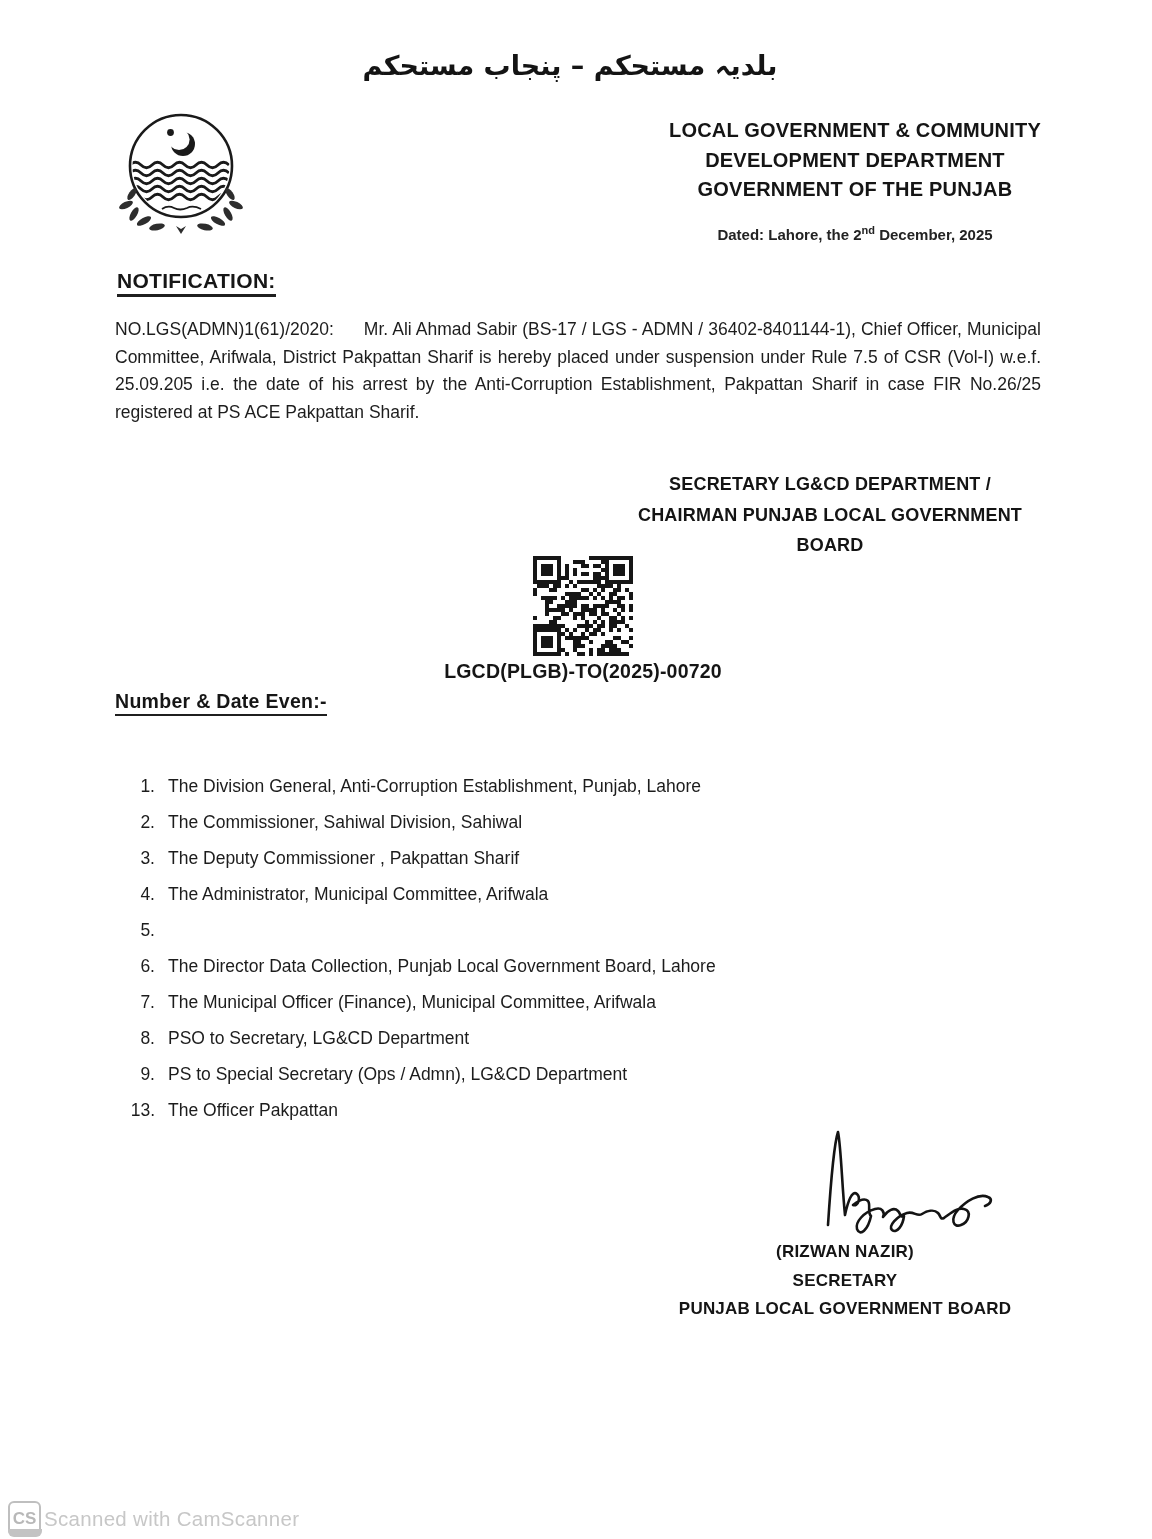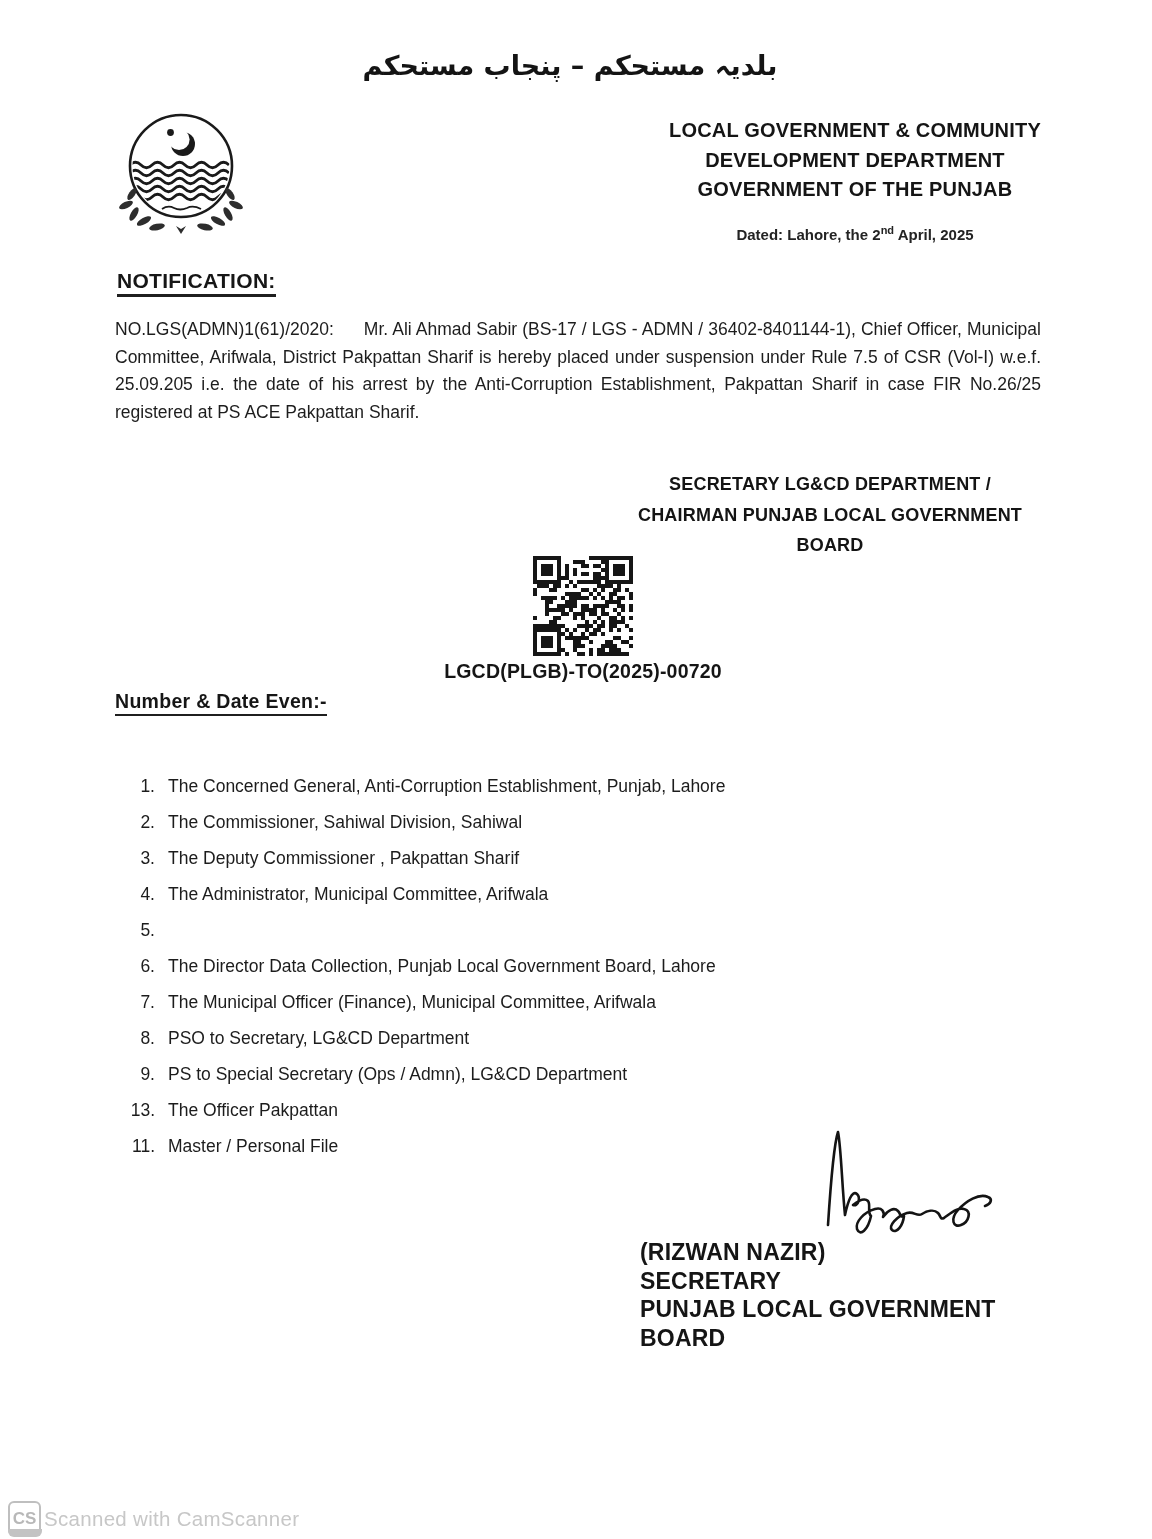--- a/index.html
+++ b/index.html
@@ -36,22 +36,22 @@
   .qr-code{left:533px;top:556px;width:100px;height:100px;position:absolute;}
   .qr-code div{position:absolute;width:4px;height:4px;background:#161616;}
   .qr-caption{left:402px;top:660px;width:362px;text-align:center;font-weight:bold;font-size:19.5px;letter-spacing:.2px;color:#151515;}
   .number-date-heading{left:115px;top:690px;font-size:19.5px;border-bottom-width:2.5px;}
   .copy-line{left:114px;top:742px;font-size:17.5px;color:#1c1c1c;}
   .recipients{left:115px;top:776px;width:930px;list-style:none;margin:0;padding:0;}
   .recipients li{display:flex;font-size:17.5px;line-height:21.4px;margin-bottom:14.6px;color:#1c1c1c;}
   .recipients .num{flex:0 0 40px;text-align:right;padding-right:13px;}
   .signature-svg{left:813px;top:1124px;}
   .sign-block{
-    left:640px;top:1238px;width:410px;text-align:left;
-    font-weight:bold;font-size:23px;line-height:28.6px;color:#151515;letter-spacing:.2px;
+    left:640px;top:1238px;width:410px;text-align:center;
+    font-weight:bold;font-size:17px;line-height:28.6px;color:#151515;letter-spacing:.2px;
   }
   .cs-badge{
     left:8px;top:1501px;width:29px;height:31px;border:2.5px solid #bfbfbf;border-radius:6px;
     background:#fff;color:#b8b8b8;font-weight:bold;font-size:17px;
     display:flex;align-items:center;justify-content:center;
   }
   .cs-badge::after{
     content:"";position:absolute;left:-2.5px;right:-2.5px;bottom:-2.5px;height:8px;
     background:#c3c3c3;border-radius:0 0 6px 6px;
   }
@@ -102,21 +102,21 @@
       </g>
     </svg>
   </div>
 
   <div class="abs dept-header">
     <div>LOCAL GOVERNMENT &amp; COMMUNITY</div>
     <div>DEVELOPMENT DEPARTMENT</div>
     <div>GOVERNMENT OF THE PUNJAB</div>
   </div>
 
-  <div class="abs dated-line"><span>Dated: Lahore, the 2</span><sup>nd</sup><span> April, 2025</span></div>
+  <div class="abs dated-line"><span>Dated: Lahore, the 2</span><sup>nd</sup><span> December, 2025</span></div>
 
   <div class="abs heading-underline notification-heading">NOTIFICATION:</div>
 
   <div class="abs body-par"><span class="b">NO.LGS(ADMN)1(61)/2020:</span><span class="tab-gap"></span><span class="b">Mr. Ali Ahmad Sabir</span> <span>(BS-17 / LGS - ADMN / 36402-8401144-1), Chief Officer, Municipal Committee, Arifwala, District Pakpattan Sharif is hereby placed under suspension under Rule 7.5 of CSR (Vol-I) w.e.f. 25.09.205 i.e. the date of his arrest by the Anti-Corruption Establishment, Pakpattan Sharif in case FIR No.26/25 registered at PS ACE Pakpattan Sharif.</span></div>
 
   <div class="abs signatory-block">
     <div>SECRETARY LG&amp;CD DEPARTMENT /</div>
     <div>CHAIRMAN PUNJAB LOCAL GOVERNMENT BOARD</div>
   </div>
 
@@ -447,21 +447,21 @@
       <div style="left:92px;top:96px"></div>
     </div>
   <div class="abs qr-caption">LGCD(PLGB)-TO(2025)-00720</div>
 
   <div class="abs heading-underline number-date-heading">Number &amp; Date Even:-</div>
 
 
   <ol class="abs recipients">
       <li>
         <span class="num">1.</span>
-        <span class="txt">The Concerned General, Anti-Corruption Establishment, Punjab, Lahore</span>
+        <span class="txt">The Division General, Anti-Corruption Establishment, Punjab, Lahore</span>
       </li>
       <li>
         <span class="num">2.</span>
         <span class="txt">The Commissioner, Sahiwal Division, Sahiwal</span>
       </li>
       <li>
         <span class="num">3.</span>
         <span class="txt">The Deputy Commissioner , Pakpattan Sharif</span>
       </li>
       <li>
@@ -483,24 +483,20 @@
         <span class="num">8.</span>
         <span class="txt">PSO to Secretary, LG&amp;CD Department</span>
       </li>
       <li>
         <span class="num">9.</span>
         <span class="txt">PS to Special Secretary (Ops / Admn), LG&amp;CD Department</span>
       </li>
       <li>
         <span class="num">13.</span>
         <span class="txt">The Officer Pakpattan</span>
-      </li>
-      <li>
-        <span class="num">11.</span>
-        <span class="txt">Master / Personal File</span>
       </li>
     </ol>
 
   <div class="abs signature-svg">
     <svg width="185" height="115" viewBox="0 0 185 115">
       <path fill="none" stroke="#141414" stroke-width="2.6" stroke-linecap="round" stroke-linejoin="round" d="M15 101 C17 70 21 20 25 8 C28 22 29 62 32 91 C35 77 39 66 44 70 C48 74 45 83 40 81 C45 77 51 73 55 77 C58 81 54 88 58 92 C55 106 47 113 44 105 C42 98 51 88 62 85 C69 83 72 88 70 93 C75 86 81 83 85 87 C88 90 87 94 91 92 C90 101 84 110 79 106 C75 102 84 92 94 89 C101 87 104 93 109 90 C114 87 121 85 125 89 C128 92 127 96 131 94 C137 90 144 83 151 85 C159 87 156 98 148 101 C140 104 137 95 145 86 C153 77 166 69 175 73 C180 75 178 80 172 82"></path>
     </svg>
   </div>
 
   <div class="abs sign-block">

